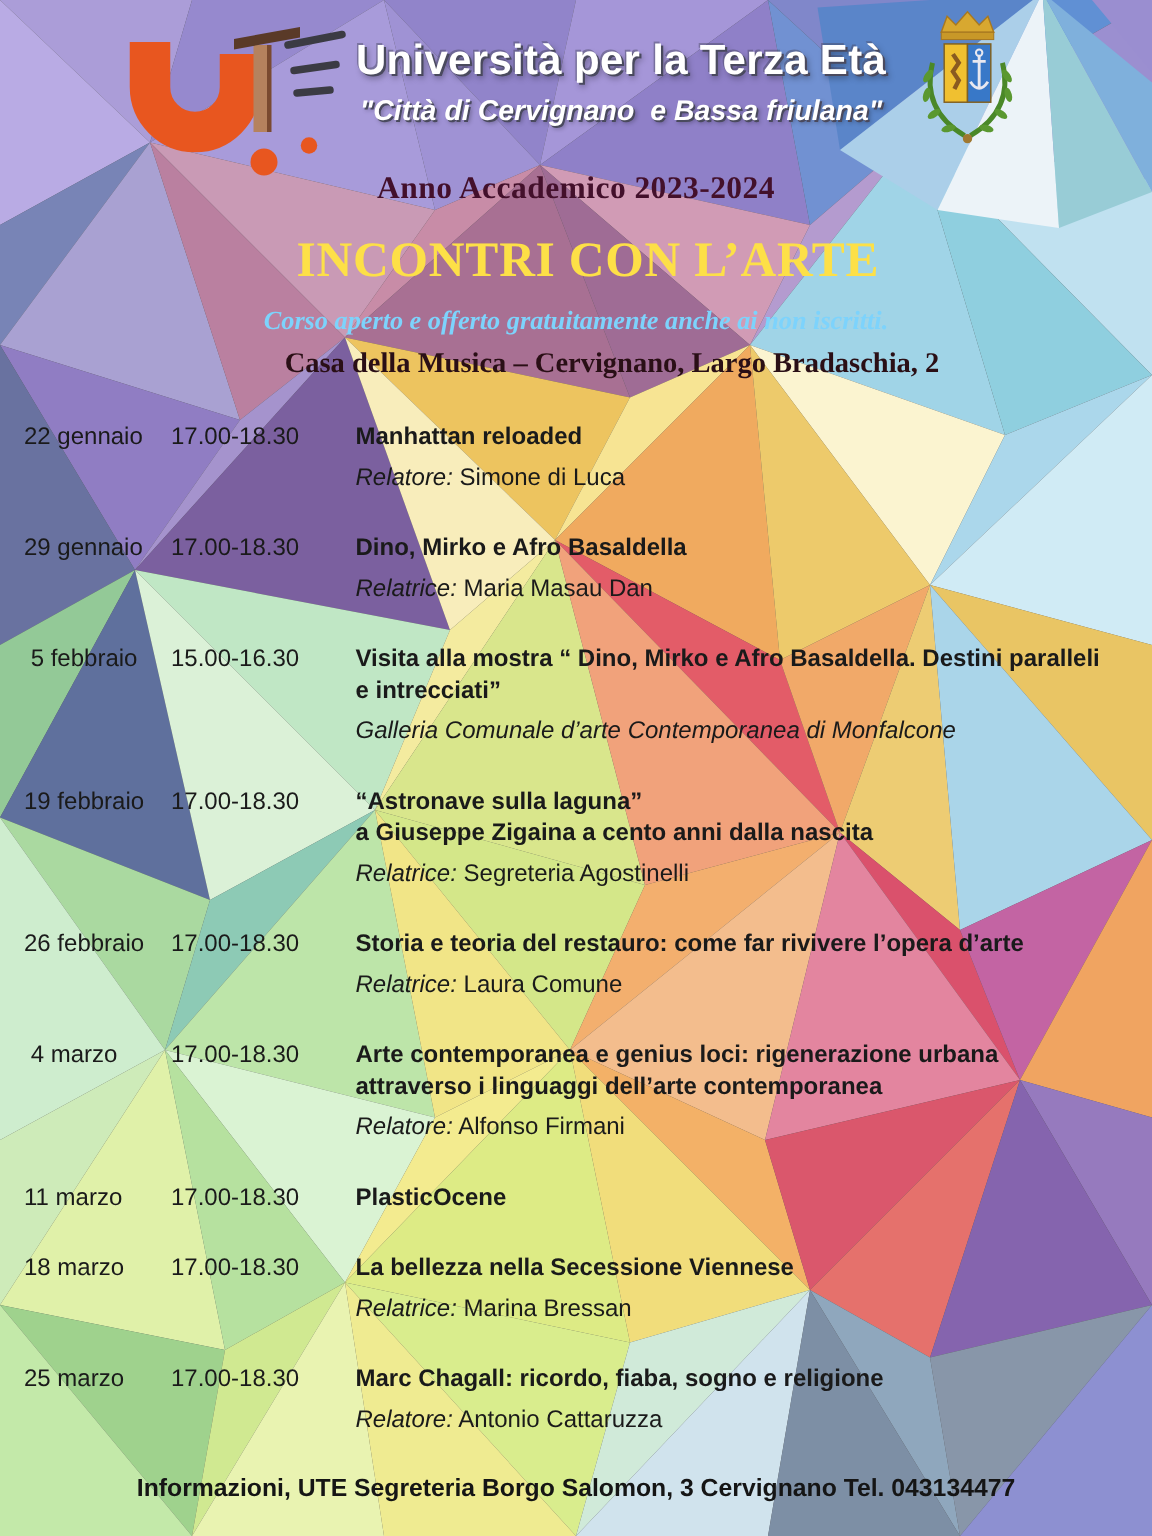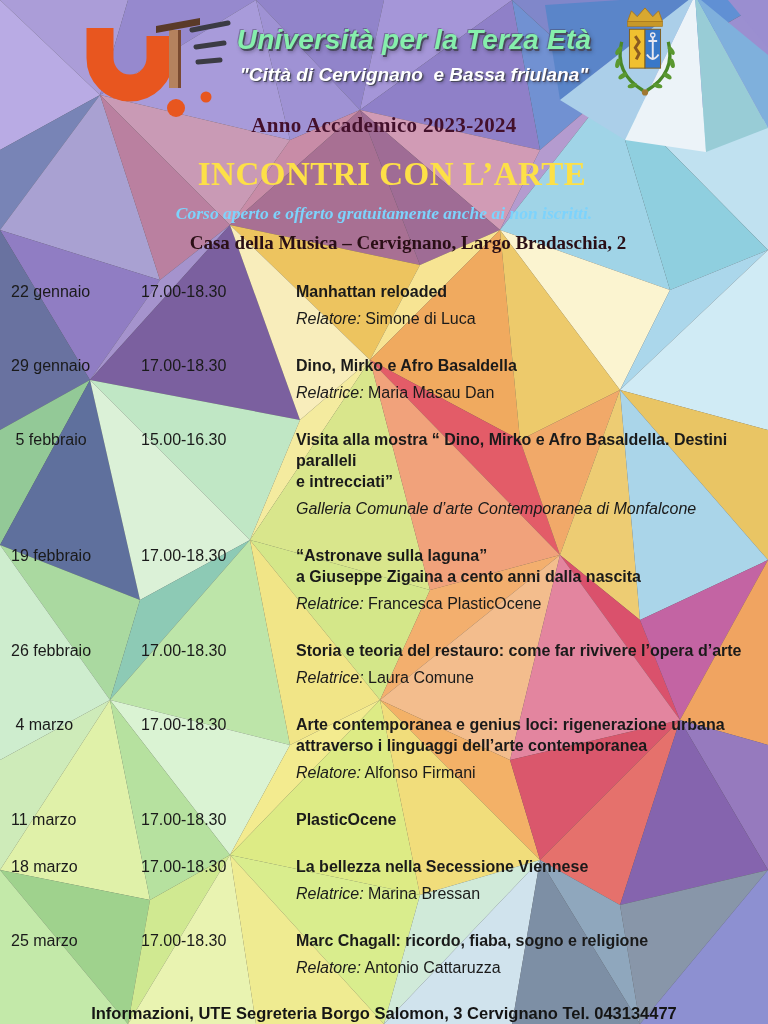--- a/index.html
+++ b/index.html
@@ -7,21 +7,21 @@
     position:relative; width:768px; height:1024px; margin:0 auto;
     overflow:hidden; font-family:"Liberation Sans", sans-serif;
     -webkit-font-smoothing:antialiased;
   }
   svg.bg{position:absolute; left:0; top:0; width:768px; height:1024px; display:block;}
 
   
   .logo{position:absolute; left:72px; top:6px; width:160px; height:118px;}
   .title-block{position:absolute; left:210px; top:24px; width:408px; text-align:center;}
   .uni-title{
-    font-size:28px; font-weight:bold; font-style:italic; color:#86efac; white-space:pre;
+    font-size:28px; font-weight:bold; color:#ffffff; white-space:pre;
     text-shadow:1.5px 1.5px 0 #4a4a5e, -1px -1px 0 rgba(70,70,95,.45), 2px 3px 4px rgba(0,0,0,.35);
     letter-spacing:.2px;
   }
   .uni-subtitle{
     margin-top:8px; font-size:19px; font-weight:bold; font-style:italic; color:#ffffff; white-space:pre;
     text-shadow:1.2px 1.2px 0 #4a4a5e, 2px 2px 3px rgba(0,0,0,.3);
   }
   .crest{position:absolute; left:606px; top:5px; width:78px; height:102px;}
   .patronage{
     position:absolute; left:586px; top:110px; width:164px;
@@ -30,22 +30,22 @@
 
   
   .heading{position:absolute; left:0; width:768px; text-align:center; font-family:"Liberation Serif", serif;}
   .anno{top:113px; font-size:21px; font-weight:bold; color:#43102b; letter-spacing:.3px;}
   .main-title{top:148px; font-size:33px; font-weight:bold; color:#fde047; letter-spacing:.5px; margin:8px;}
   .course-note{top:203px; font-size:17.5px; font-weight:bold; font-style:italic; color:#7dd3fc;}
   .venue{top:232px; font-size:19px; font-weight:bold; color:#2a0f16;padding-left:24px;}
 
   
   .schedule{position:absolute; left:0; top:281px; width:768px;}
-  .event-row{display:flex; align-items:flex-start; padding-left:11px; margin-bottom:26px;
-             font-size:16px; color:#1a1a1a;gap:32px;}
+  .event-row{display:flex; align-items:flex-start; padding-left:16px; margin-bottom:26px;
+             font-size:16px; color:#1a1a1a;}
   .col-date{width:98px; flex:none; white-space:pre; line-height:21px;}
   .col-time{width:123px; flex:none; line-height:21px;}
   .col-content{max-width:505px;}
   .event-title{font-weight:bold; line-height:21px;}
   .event-note{font-style:italic; line-height:21px; margin-top:6px;}
   .event-speaker{line-height:21px; margin-top:6px;}
   .sp-label{font-style:italic;}
 
   
   .footer{position:relative; text-align:center; font-size:16.5px; font-weight:bold; color:#151515;
@@ -227,21 +227,21 @@
 
       </div>
     </div>
 
     <div class="event-row">
       <div class="col-date">19 febbraio</div>
       <div class="col-time">17.00-18.30</div>
       <div class="col-content">
         <div class="event-title">“Astronave sulla laguna”<br>a Giuseppe Zigaina a cento anni dalla nascita</div>
 
-        <div class="event-speaker"><span class="sp-label">Relatrice:</span><span> Francesca PlasticOcene</span></div>
+        <div class="event-speaker"><span class="sp-label">Relatrice:</span><span> Segreteria Agostinelli</span></div>
       </div>
     </div>
 
     <div class="event-row">
       <div class="col-date">26 febbraio</div>
       <div class="col-time">17.00-18.30</div>
       <div class="col-content">
         <div class="event-title">Storia e teoria del restauro: come far rivivere l’opera d’arte</div>
 
         <div class="event-speaker"><span class="sp-label">Relatrice:</span><span> Laura Comune</span></div>

